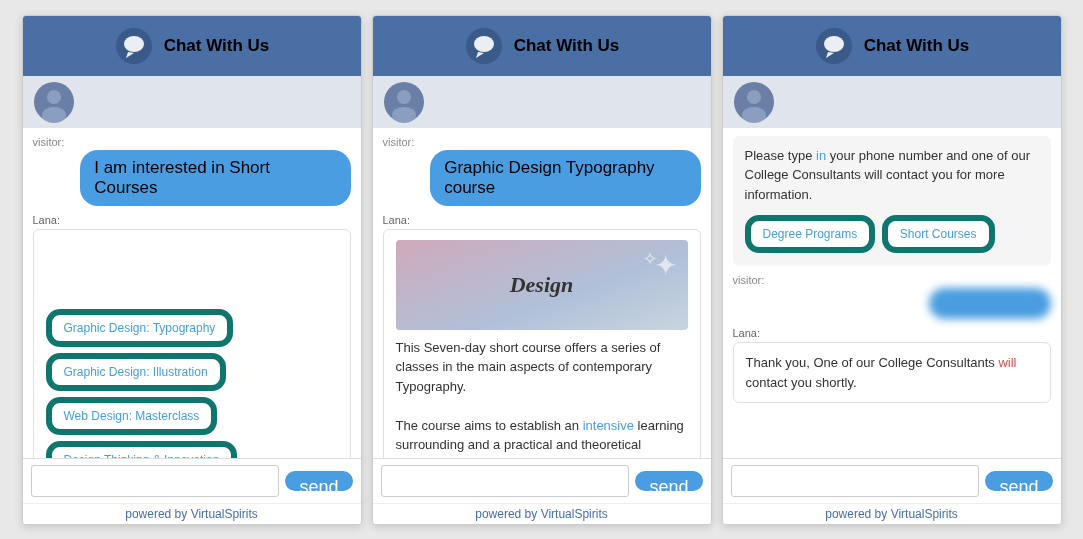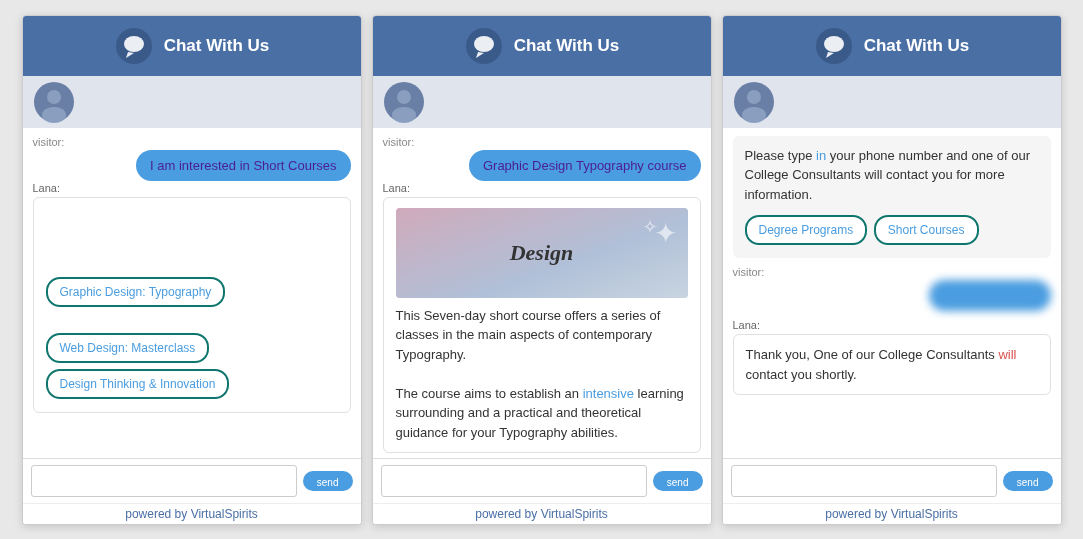--- a/index.html
+++ b/index.html
@@ -19,21 +19,21 @@
       border: 1px solid #ccc;
       border-radius: 4px;
       display: flex;
       flex-direction: column;
       height: 510px;
       box-shadow: 0 2px 8px rgba(0,0,0,0.15);
       overflow: hidden;
     }
     .chat-header {
       background: #4a6fa5;
-      color: #ffffff;
+      color: #000000;
       display: flex;
       align-items: center;
       justify-content: center;
       gap: 10px;
       padding: 10px 16px;
       font-size: 17px;
       font-weight: bold;
     }
     .chat-header-icon {
       width: 40px;
@@ -73,21 +73,21 @@
       font-size: 13px;
       outline: none;
       height: 32px;
     }
     .send-btn {
       background: #4a9de0;
       color: white;
       border: none;
       border-radius: 12px;
       padding: 6px 14px;
-      font-size: 10px;
+      font-size: 18px;
       cursor: pointer;
       height: 20px;
     }
     .powered-by {
       text-align: center;
       font-size: 12px;
       color: #999;
       padding: 3px 0;
       background: #fff;
       border-top: 1px solid #eee;
@@ -95,29 +95,29 @@
     .powered-by span { color: #4a6fa5; }
 
     
     .visitor-label {
       font-size: 11px;
       color: #888;
       margin-bottom: 2px;
     }
     .bubble-visitor {
       background: #4a9de0;
-      color: #4c1d95;
+      color: #000000;
       border-radius: 18px;
       padding: 8px 14px;
-      font-size: 13px;
+      font-size: 17px;
       display: inline-block;
       max-width: 85%;
       float: right;
       clear: both;
-      margin-bottom: 1px;
+      margin-bottom: 8px;
     }
     .lana-label {
       font-size: 11px;
       color: #666;
       margin-bottom: 3px;
       clear: both;
     }
     .bubble-lana {
       background: #fff;
       border: 1px solid #e0e0e0;
@@ -130,21 +130,21 @@
       line-height: 1.5;
     }
     .bubble-lana .highlight {
       color: #d9534f;
     }
     .bubble-lana .highlight-blue {
       color: #4a9de0;
     }
     .option-btn {
       display: inline-block;
-      border: 2px solid #0f766e;
+      border: 6px solid #0f766e;
       border-radius: 14px;
       padding: 4px 12px;
       font-size: 12px;
       color: #4a9de0;
       cursor: pointer;
       margin: 3px 3px 3px 0;
       background: #fff;
     }
     .course-image {
       width: 100%;
@@ -210,21 +210,21 @@
   <div class="chat-body">
     <div class="visitor-label">visitor:</div>
     <div class="bubble-visitor">I am interested in Short Courses</div>
     <div class="clearfix"></div>
     <div class="lana-label">Lana:</div>
     <div class="bubble-lana">
       <br><br>
       <br>
       <div style="margin-top:8px;">
         <span class="option-btn">Graphic Design: Typography</span><br>
-        <br>
+        <span class="option-btn">Graphic Design: Illustration</span><br>
         <span class="option-btn">Web Design: Masterclass</span><br>
         <span class="option-btn">Design Thinking &amp; Innovation</span>
       </div>
     </div>
   </div>
   <div class="chat-footer">
     <input class="chat-input" type="text" style="">
     <button class="send-btn">send</button>
   </div>
   <div class="powered-by">

